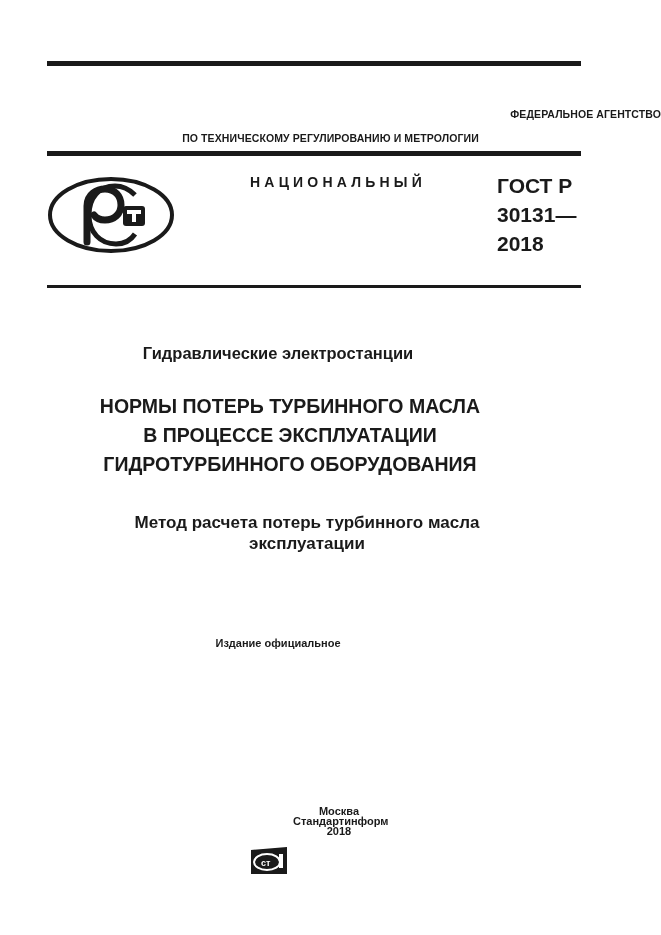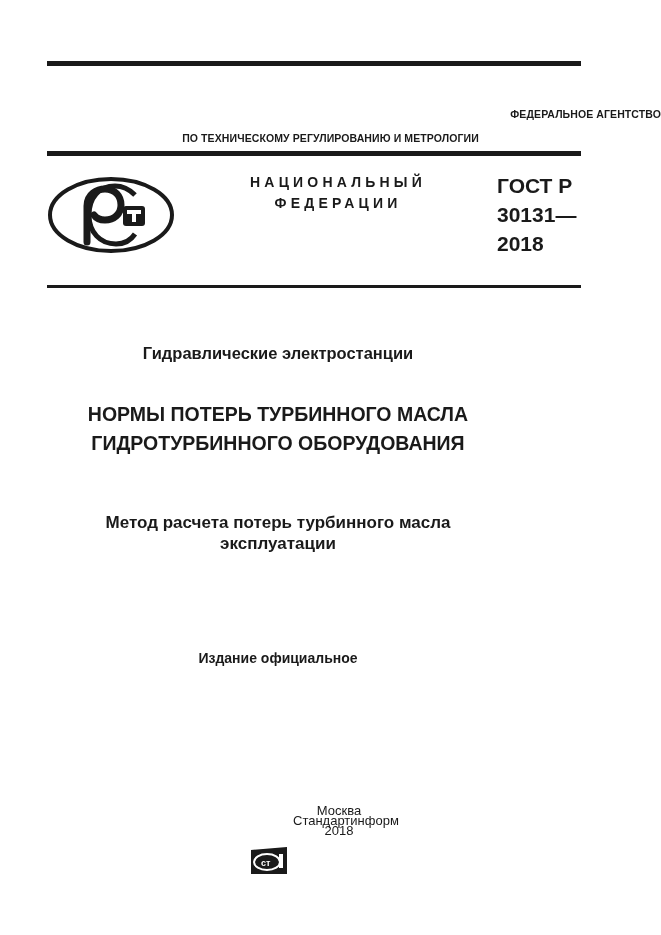--- a/index.html
+++ b/index.html
@@ -13,25 +13,25 @@
     .rule-bot { top: 285px; height: 3px; }
     .agency { position: absolute; left: 0; width: 661px; text-align: center; font-weight: bold; font-size: 10.5px; letter-spacing: 0.1px; }
     .agency-1 { top: 108px; text-align: right; }
     .agency-2 { top: 132px; }
     .logo { position: absolute; left: 47px; top: 176px; width: 128px; height: 78px; }
     .national { position: absolute; left: 238px; top: 172px; width: 200px; text-align: center; font-weight: bold; font-size: 14px; letter-spacing: 4.2px; line-height: 20.5px; }
     .gost { position: absolute; left: 497px; top: 171px; font-weight: bold; font-size: 21px; line-height: 29px; }
     .gost div { white-space: nowrap; }
     .center { position: absolute; left: 0; width: 556px; text-align: center; font-weight: bold; }
     .category { top: 344px; font-size: 16.5px; }
-    .title { top: 400px; font-size: 19.5px; line-height: 29px; }
-    .subtitle { top: 512px; font-size: 17px; line-height: 21px; }
-    .edition { top: 650px; font-size: 14px; }
+    .title { top: 392px; font-size: 19.5px; line-height: 29px; padding-left: 12px; }
+    .subtitle { top: 512px; font-size: 17px; line-height: 21px; margin-left: 29px; }
+    .edition { top: 637px; font-size: 11px; }
     .footer-logo { position: absolute; left: 250px; top: 846px; width: 38px; height: 29px; }
-    .footer-text { position: absolute; left: 293px; top: 806px; width: 92px; text-align: center; font-weight: normal; font-size: 13px; line-height: 10px; }
+    .footer-text { position: absolute; left: 293px; top: 806px; width: 92px; text-align: center; font-weight: bold; font-size: 11px; line-height: 10px; }
   </style>
 </head>
 <body>
 
 <div class="rule rule-top"></div>
 
 <div class="agency agency-1">ФЕДЕРАЛЬНОЕ АГЕНТСТВО</div>
 <div class="agency agency-2">ПО ТЕХНИЧЕСКОМУ РЕГУЛИРОВАНИЮ И МЕТРОЛОГИИ</div>
 
 <div class="rule rule-mid"></div>
@@ -42,35 +42,35 @@
     <path d="M40,66 L40,30 C40,18 50,13 58,13 C68,13 74,20 74,29 C74,38 67,44 58,44 C53,44 49,42 47,39" fill="none" stroke="#1a1a1a" stroke-width="7" stroke-linecap="round"></path>
     <path d="M88,19 C82,13 75,10 68,10 C52,10 42,22 42,39 C42,56 53,68 69,68 C77,68 84,64 88,58" fill="none" stroke="#1a1a1a" stroke-width="5"></path>
     <rect x="76" y="30" width="22" height="20" rx="3" fill="#1a1a1a"></rect>
     <rect x="80" y="34" width="14" height="4" fill="#ffffff"></rect>
     <rect x="85" y="34" width="4" height="12" fill="#ffffff"></rect>
   </svg>
 </div>
 
 <div class="national">
   <div>НАЦИОНАЛЬНЫЙ</div>
-  <div>ФЕДЕРАЦИИ</div>
 </div>
 
 <div class="gost">
   <div>ГОСТ Р</div>
   <div>30131—</div>
   <div>2018</div>
 </div>
 
 <div class="rule rule-bot"></div>
 
 <div class="center category">Гидравлические электростанции</div>
 
 <div class="center title">
   <div>НОРМЫ ПОТЕРЬ ТУРБИННОГО МАСЛА</div>
+  <div>В ПРОЦЕССЕ ЭКСПЛУАТАЦИИ</div>
   <div>ГИДРОТУРБИННОГО ОБОРУДОВАНИЯ</div>
 </div>
 
 <div class="center subtitle">
   <div>Метод расчета потерь турбинного масла</div>
   <div>эксплуатации</div>
 </div>
 
 <div class="center edition">Издание официальное</div>
 

